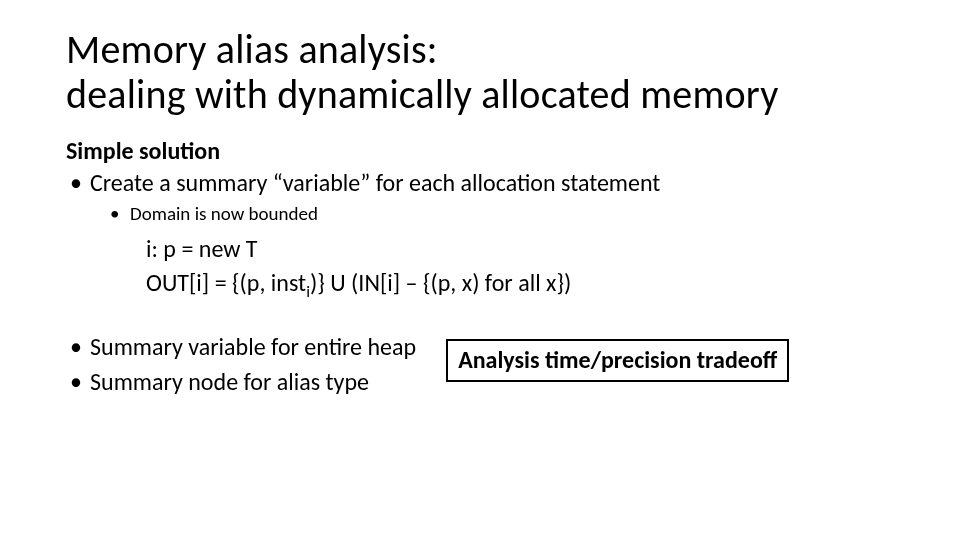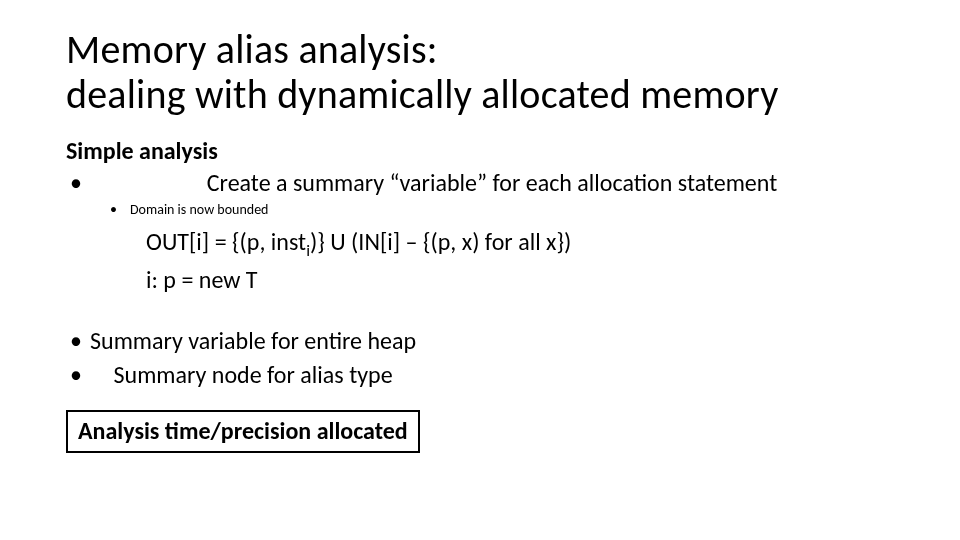--- a/index.html
+++ b/index.html
@@ -30,30 +30,29 @@
     font-size: 24px;
     font-weight: 700;
     margin: 0 0 2px 0;
   }
   .bullet-l1 {
     font-size: 24px;
     line-height: 1.35;
     margin: 0 0 2px 0;
     padding-left: 24px;
     position: relative;
-    text-align: center;
   }
   .bullet-l1::before {
     content: "•";
     position: absolute;
     left: 4px;
     top: 0;
   }
   .bullet-l2 {
-    font-size: 14px;
+    font-size: 19px;
     line-height: 1.35;
     margin: 0 0 6px 0;
     padding-left: 64px;
     position: relative;
   }
   .bullet-l2::before {
     content: "•";
     position: absolute;
     left: 44px;
     top: 0;
@@ -63,22 +62,21 @@
     line-height: 1.35;
     padding-left: 80px;
     margin: 0 0 2px 0;
   }
   .gap {
     height: 26px;
   }
   .alt-row {
     display: flex;
     align-items: flex-start;
-    gap: 8px;
-    flex-direction: column;
+    gap: 30px;
   }
   .alt-left {
     flex: 0 0 auto;
   }
   .tradeoff-box {
     border: 2px solid #000;
     font-size: 24px;
     font-weight: 700;
     padding: 4px 10px 6px 10px;
     margin-top: 8px;
@@ -92,37 +90,37 @@
 </head>
 <body>
 
 <div class="slide">
 
   <h1 class="title">
     <span>Memory alias analysis:</span><br>
     <span>dealing with dynamically allocated memory</span>
   </h1>
 
-  <div class="section-head">Simple analysis</div>
+  <div class="section-head">Simple solution</div>
 
   <div class="bullet-l1">Create a summary “variable” for each allocation statement</div>
 
   <div class="bullet-l2">Domain is now bounded</div>
 
 
+  <div class="indent-block">i: p = new T</div>
+
   <div class="indent-block">
     <span>OUT[i] = {(p, inst</span><sub>i</sub><span>)} U (IN[i] – {(p, x) for all x})</span>
   </div>
-
-  <div class="indent-block">i: p = new T</div>
 
   <div class="gap"></div>
 
 
   <div class="alt-row">
     <div class="alt-left">
       <div class="bullet-l1">Summary variable for entire heap</div>
       <div class="bullet-l1">Summary node for alias type</div>
     </div>
-    <div class="tradeoff-box">Analysis time/precision allocated</div>
+    <div class="tradeoff-box">Analysis time/precision tradeoff</div>
   </div>
 
 </div>
 
 </body></html>

